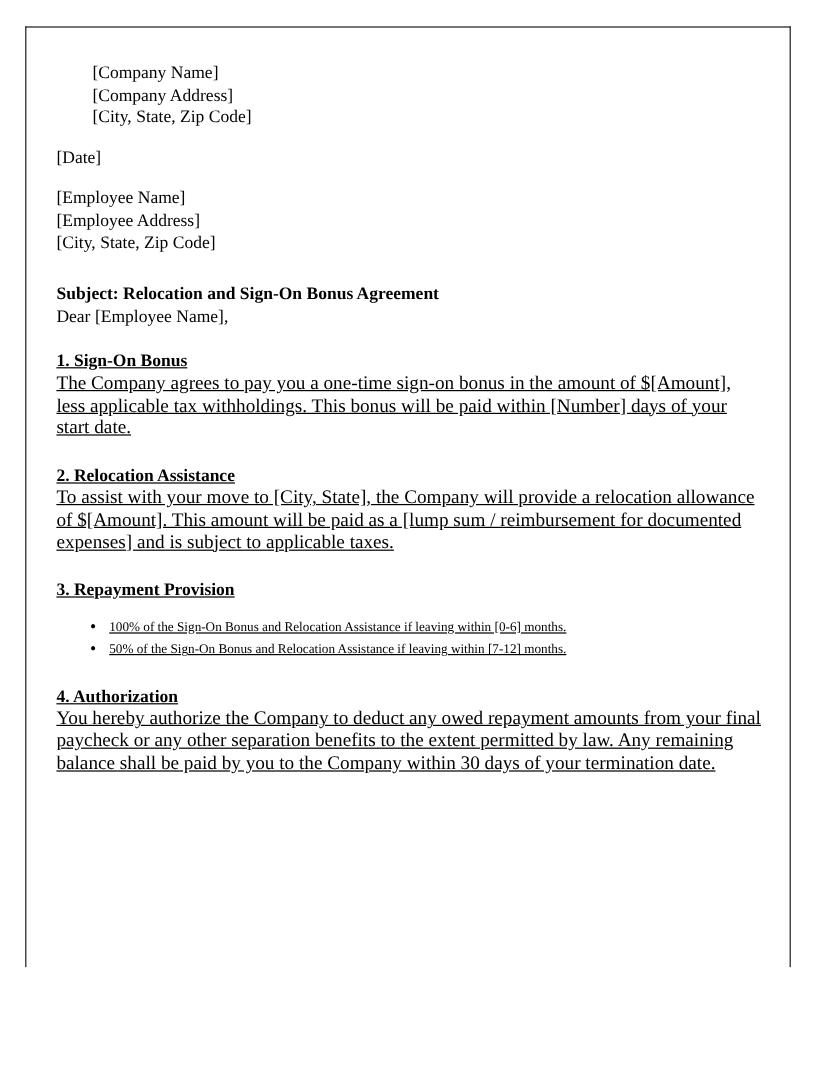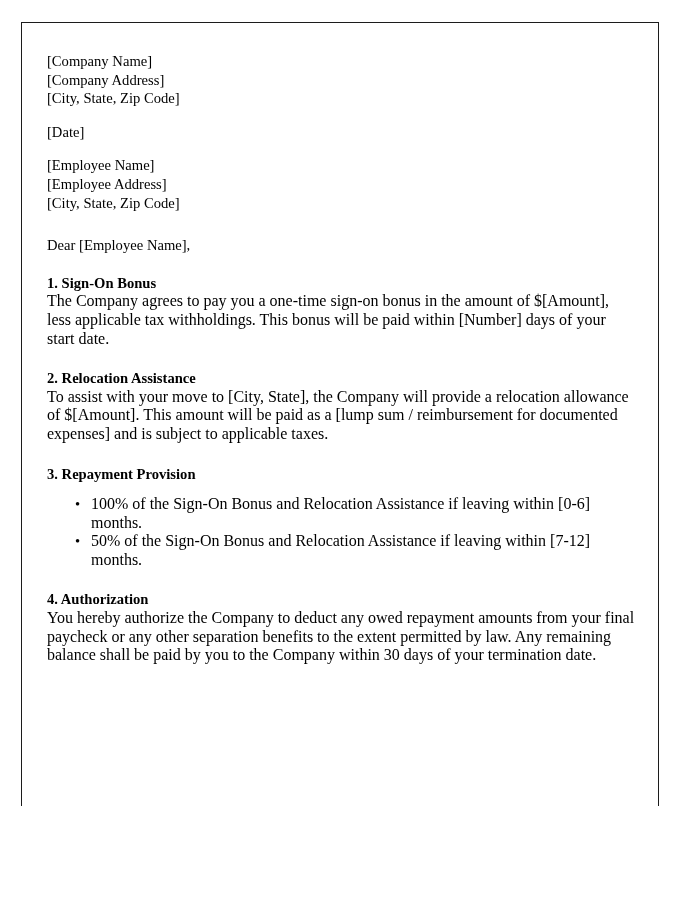--- a/index.html
+++ b/index.html
@@ -49,55 +49,55 @@
     word-spacing: 0.1px;
   }
   .blk:last-child { margin-bottom: 0; }
 
   .addr-line {
     font-size: 14.6px;
     line-height: 18.6px;
     white-space: nowrap;
   }
 
-  .gap-after-address { margin-bottom: 15px; }
+  .gap-after-address { margin-bottom: 15px; margin-left: 30px; }
   .gap-after-date { margin-bottom: 15px; }
   .gap-after-recipient { margin-bottom: 24px; }
   .gap-after-subject { margin-bottom: 20px; }
   .gap-after-salutation { margin-bottom: 19px; }
   .gap-after-intro { margin-bottom: 21px; }
 
   .heading {
     font-size: 14.6px;
     line-height: 18.6px;
     font-weight: bold;
     margin: 0;
   }
 
-  .section { margin: 0 0 21px 0; }
+  .section { margin: 0 0 21px 0; text-decoration: underline; }
   .section .body-text {
     font-size: 16px;
     line-height: 18.6px;
     margin: 0;
   }
 
   .subject-line {
     font-size: 14.6px;
     line-height: 18.6px;
     font-weight: bold;
     margin: 0;
   }
 
   ul.repay-list {
     margin: 12px 0 18px 0;
     padding: 0 0 0 44px;
     list-style: none;
   }
   ul.repay-list li {
-    font-size: 16px;
+    font-size: 11px;
     line-height: 18.6px;
     position: relative;
     margin: 0 0 0 0;
     padding-left: 0;
   }
   ul.repay-list li::before {
     content: "\2022";
     position: absolute;
     left: -16px;
     top: 0;
@@ -120,20 +120,21 @@
     <div class="blk gap-after-date">
       <div class="addr-line">[Date]</div>
     </div>
 
     <div class="blk gap-after-recipient">
       <div class="addr-line">[Employee Name]</div>
       <div class="addr-line">[Employee Address]</div>
       <div class="addr-line">[City, State, Zip Code]</div>
     </div>
 
+    <p class="subject-line gap-after-subject">Subject: Relocation and Sign-On Bonus Agreement</p>
 
     <p class="blk gap-after-salutation">Dear [Employee Name],</p>
 
 
     <div class="section">
       <p class="heading">1. Sign-On Bonus</p>
       <p class="body-text">The Company agrees to pay you a one-time sign-on bonus in the amount of $[Amount], less applicable tax withholdings. This bonus will be paid within [Number] days of your start date.</p>
     </div>
 
     <div class="section">

